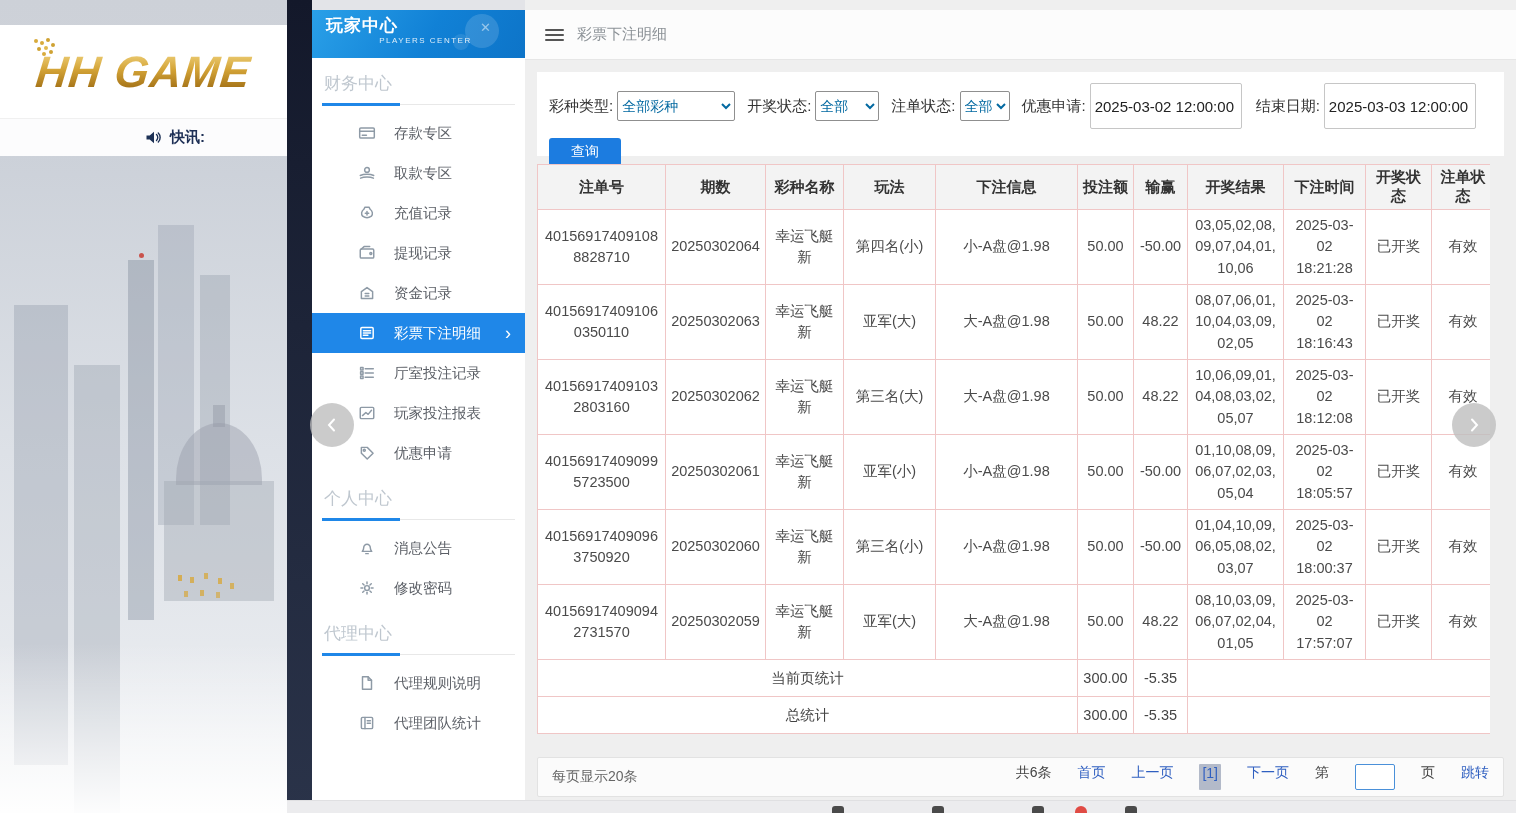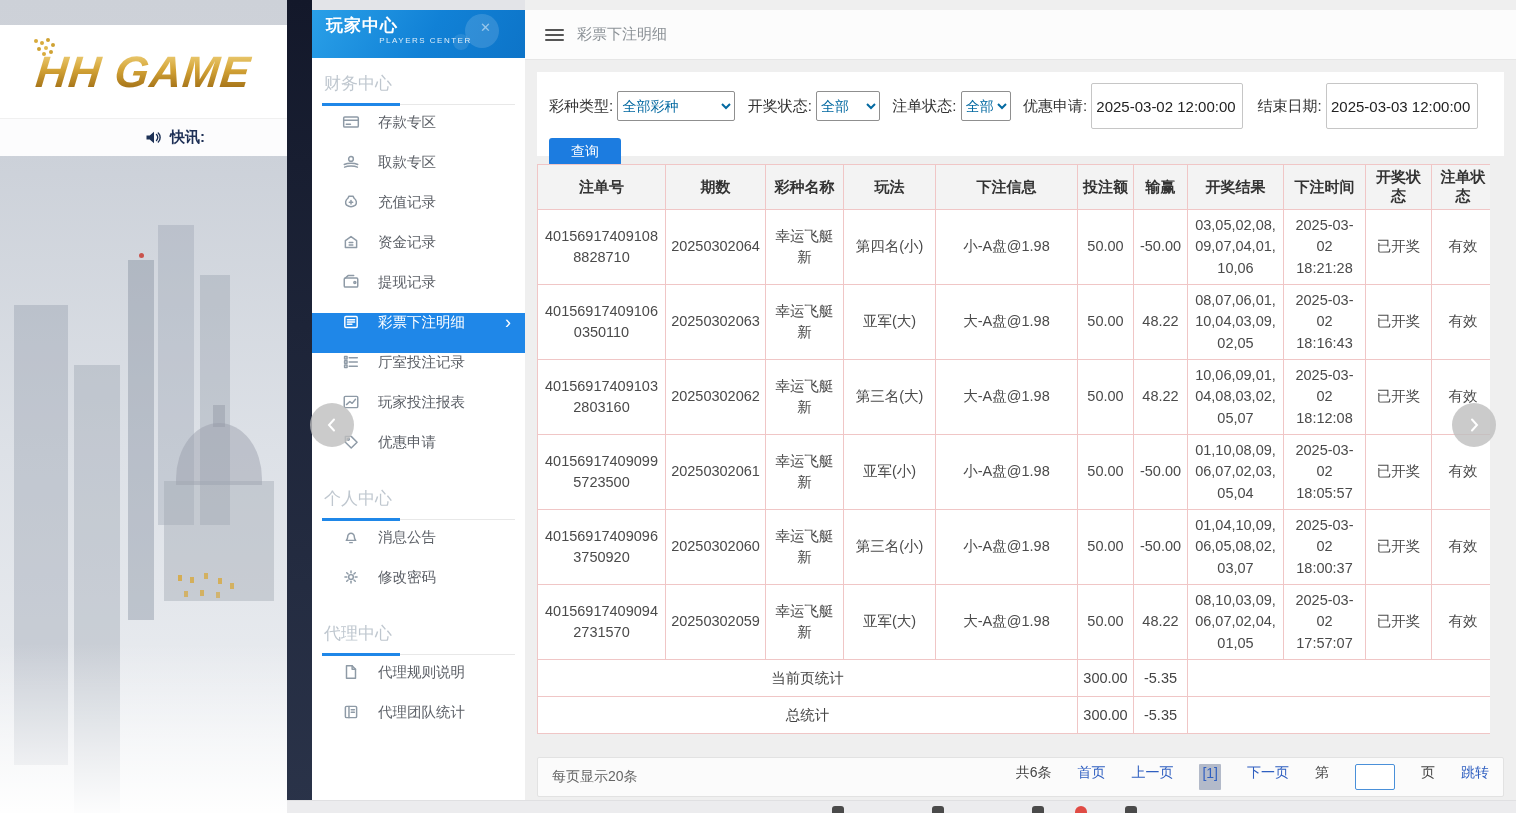--- a/index.html
+++ b/index.html
@@ -46,37 +46,37 @@
   .sidebar{position:absolute;left:312px;top:10px;width:213px;height:790px;background:#ffffff;overflow:hidden;}
   .sb-header{position:relative;height:48px;background:linear-gradient(120deg,#2aa0e8 0%,#1181d6 55%,#0d74c8 100%);color:#fff;padding:6px 0 0 14px;box-sizing:border-box;overflow:hidden;}
   .sb-title{font-size:17px;font-weight:bold;letter-spacing:1px;line-height:20px;}
   .sb-subtitle{font-size:8px;letter-spacing:1.5px;opacity:.85;text-align:center;}
   .sb-decor1{position:absolute;right:26px;top:4px;width:34px;height:34px;border-radius:50%;background:rgba(255,255,255,.14);}
   .sb-decor2{position:absolute;right:56px;top:24px;width:16px;height:16px;border-radius:50%;background:rgba(255,255,255,.10);}
   .sb-decor3{position:absolute;right:34px;top:10px;color:rgba(255,255,255,.5);font-size:13px;font-weight:bold;}
   .section-heading{margin:12px 10px 0 10px;padding:2px 0 9px 2px;font-size:17px;color:#bfc7cf;border-bottom:1px solid #e8e8e8;position:relative;}
   .section-heading::after{content:"";position:absolute;left:0;bottom:-2px;width:78px;height:3px;background:#1f87e8;}
   .menu-list{margin-top:8px;}
-  .menu-item{height:40px;display:flex;align-items:flex-start;cursor:pointer;color:#5b5f66;position:relative;}
+  .menu-item{height:40px;display:flex;align-items:center;cursor:pointer;color:#5b5f66;position:relative;padding-left:16px;}
   .menu-item .mi{width:18px;height:18px;margin-left:30px;margin-right:18px;color:#8e9aa6;display:inline-flex;}
   .menu-item .mi svg{width:18px;height:18px;}
   .mi-label{font-size:14.5px;}
   .menu-item.active{background:#1f87e8;color:#fff;}
   .menu-item.active .mi{color:#fff;}
   .mi-caret{position:absolute;right:14px;font-size:18px;color:#fff;line-height:1;}
 
   
   .main-bg{position:absolute;left:525px;top:0;width:991px;height:813px;background:#efefef;}
   .topbar{position:absolute;left:525px;top:10px;width:991px;height:50px;background:#fcfcfc;border-bottom:1px solid #e6e6e6;display:flex;align-items:center;box-sizing:border-box;}
   .hamburger{margin-left:20px;width:19px;display:inline-flex;flex-direction:column;gap:3px;cursor:pointer;}
   .hamburger i{display:block;height:2px;background:#555;border-radius:1px;}
   .topbar-title{margin-left:13px;font-size:15px;color:#8b9196;}
 
   .filter-panel{position:absolute;left:537px;top:72px;width:967px;height:84px;background:#fff;box-sizing:border-box;padding:11px 12px;}
-  .filter-row{display:flex;align-items:center;flex-wrap:nowrap;justify-content:space-between;}
+  .filter-row{display:flex;align-items:center;flex-wrap:nowrap;}
   .f-label{font-size:15px;color:#333;margin-right:4px;white-space:nowrap;}
   .f-sel{height:30px;font-size:14px;color:#0369a1;border:1px solid #8f8f8f;border-radius:2px;background:#fff;margin-right:12px;}
   #lottery-type-select{width:118px;}
   #draw-status-select{width:64px;}
   #bet-status-select{width:50px;}
   .f-date{height:26px;width:142px;border:1px solid #c6c6c6;border-radius:2px;font-size:15px;color:#222;padding:9px 4px;margin-right:14px;font-family:inherit;}
   .search-btn{margin-top:9px;width:72px;height:28px;background:#1c7ce0;color:#fff;border:none;border-radius:3px;font-size:14px;cursor:pointer;font-family:Liberation Sans, sans-serif;}
 
   .table-panel{position:absolute;left:537px;top:164px;width:953px;background:#fff;overflow:hidden;}
   table.bets{border-collapse:collapse;table-layout:fixed;width:957px;font-size:14.5px;color:#4a4a4a;}
@@ -177,36 +177,36 @@
               <path d="M6.2 2.8 h3.6 l1 1.9 c2.1 1.6 2.7 4.3 1.1 6.1 a6.6 6.6 0 0 1 -7.8 0 C2.5 9 3.1 6.3 5.2 4.7 Z"></path>
               <line x1="8" y1="6.6" x2="8" y2="9.8"></line>
               <line x1="6.5" y1="8.2" x2="9.5" y2="8.2"></line>
             </svg>
           </span>
           <span class="mi-label">充值记录</span>
         </div>
         <div class="menu-item">
           <span class="mi">
             <svg viewBox="0 0 16 16" fill="none" stroke="currentColor" stroke-width="1.3" stroke-linecap="round" stroke-linejoin="round">
+              <rect x="2" y="4.5" width="12" height="8" rx="1"></rect>
+              <path d="M3 4.5 l2.4-2.2 h5"></path>
+              <circle cx="11.4" cy="8.5" r="0.9"></circle>
+            </svg>
+          </span>
+          <span class="mi-label">提现记录</span>
+        </div>
+        <div class="menu-item">
+          <span class="mi">
+            <svg viewBox="0 0 16 16" fill="none" stroke="currentColor" stroke-width="1.3" stroke-linecap="round" stroke-linejoin="round">
               <path d="M3 6.8 L8 3.2 L13 6.8 V12.8 H3 Z"></path>
               <line x1="6.4" y1="8.4" x2="9.6" y2="8.4"></line>
               <line x1="6.4" y1="10.6" x2="9.6" y2="10.6"></line>
             </svg>
           </span>
           <span class="mi-label">资金记录</span>
-        </div>
-        <div class="menu-item">
-          <span class="mi">
-            <svg viewBox="0 0 16 16" fill="none" stroke="currentColor" stroke-width="1.3" stroke-linecap="round" stroke-linejoin="round">
-              <rect x="2" y="4.5" width="12" height="8" rx="1"></rect>
-              <path d="M3 4.5 l2.4-2.2 h5"></path>
-              <circle cx="11.4" cy="8.5" r="0.9"></circle>
-            </svg>
-          </span>
-          <span class="mi-label">提现记录</span>
         </div>
         <div class="menu-item active">
           <span class="mi">
             <svg viewBox="0 0 16 16" fill="none" stroke="currentColor" stroke-width="1.3" stroke-linecap="round" stroke-linejoin="round">
               <rect x="2.5" y="3.2" width="11" height="9.6" rx="1"></rect>
               <line x1="4.8" y1="6" x2="11.2" y2="6"></line>
               <line x1="4.8" y1="8" x2="11.2" y2="8"></line>
               <line x1="4.8" y1="10" x2="8.8" y2="10"></line>
             </svg>
           </span>

